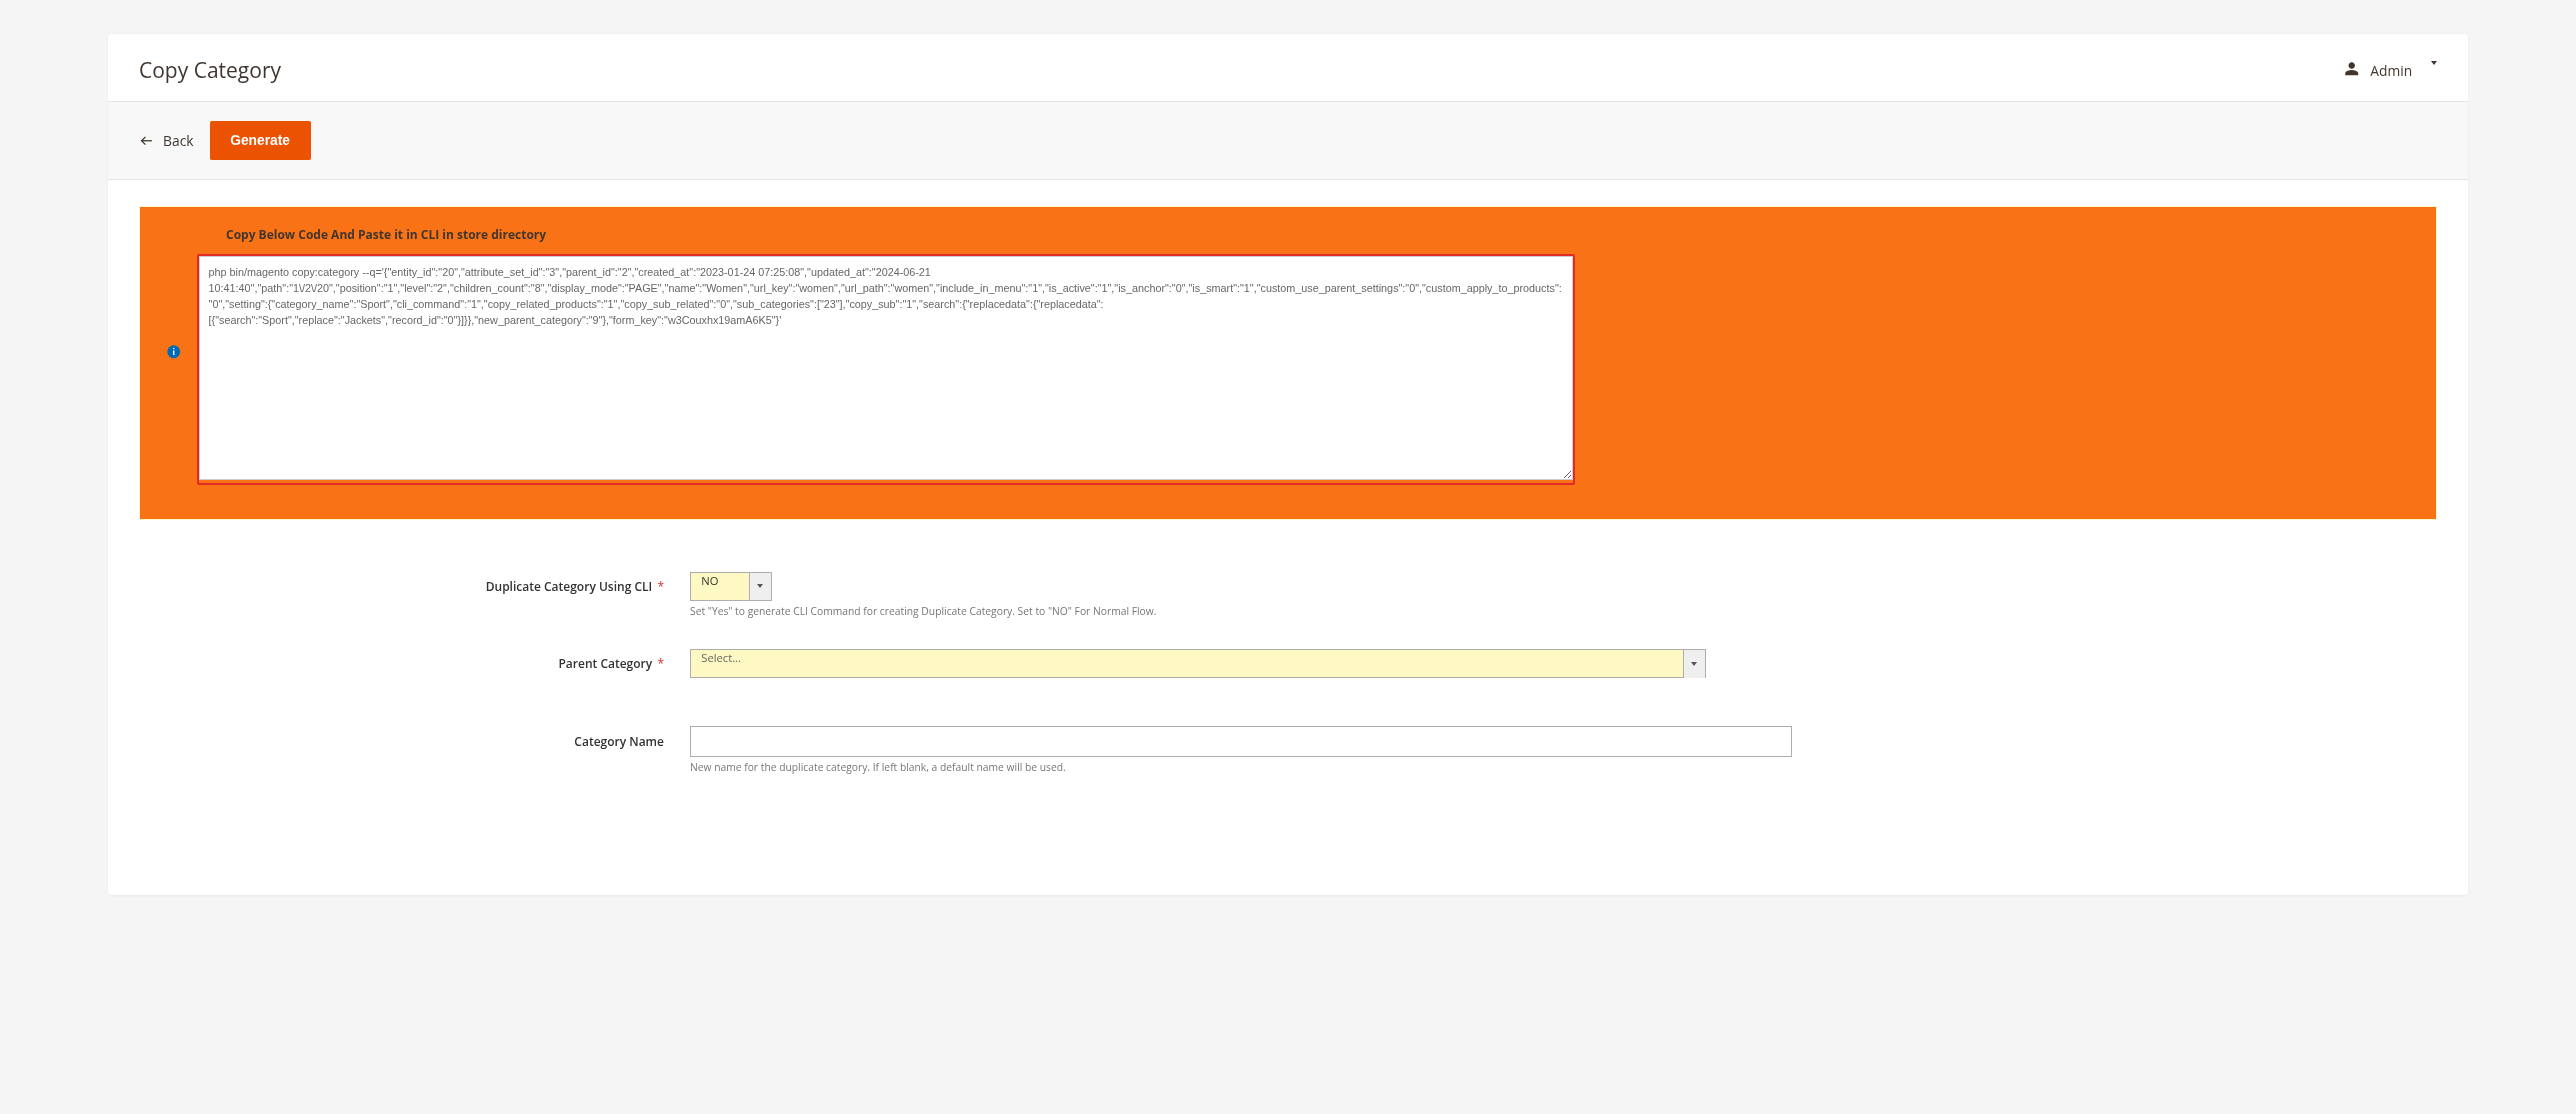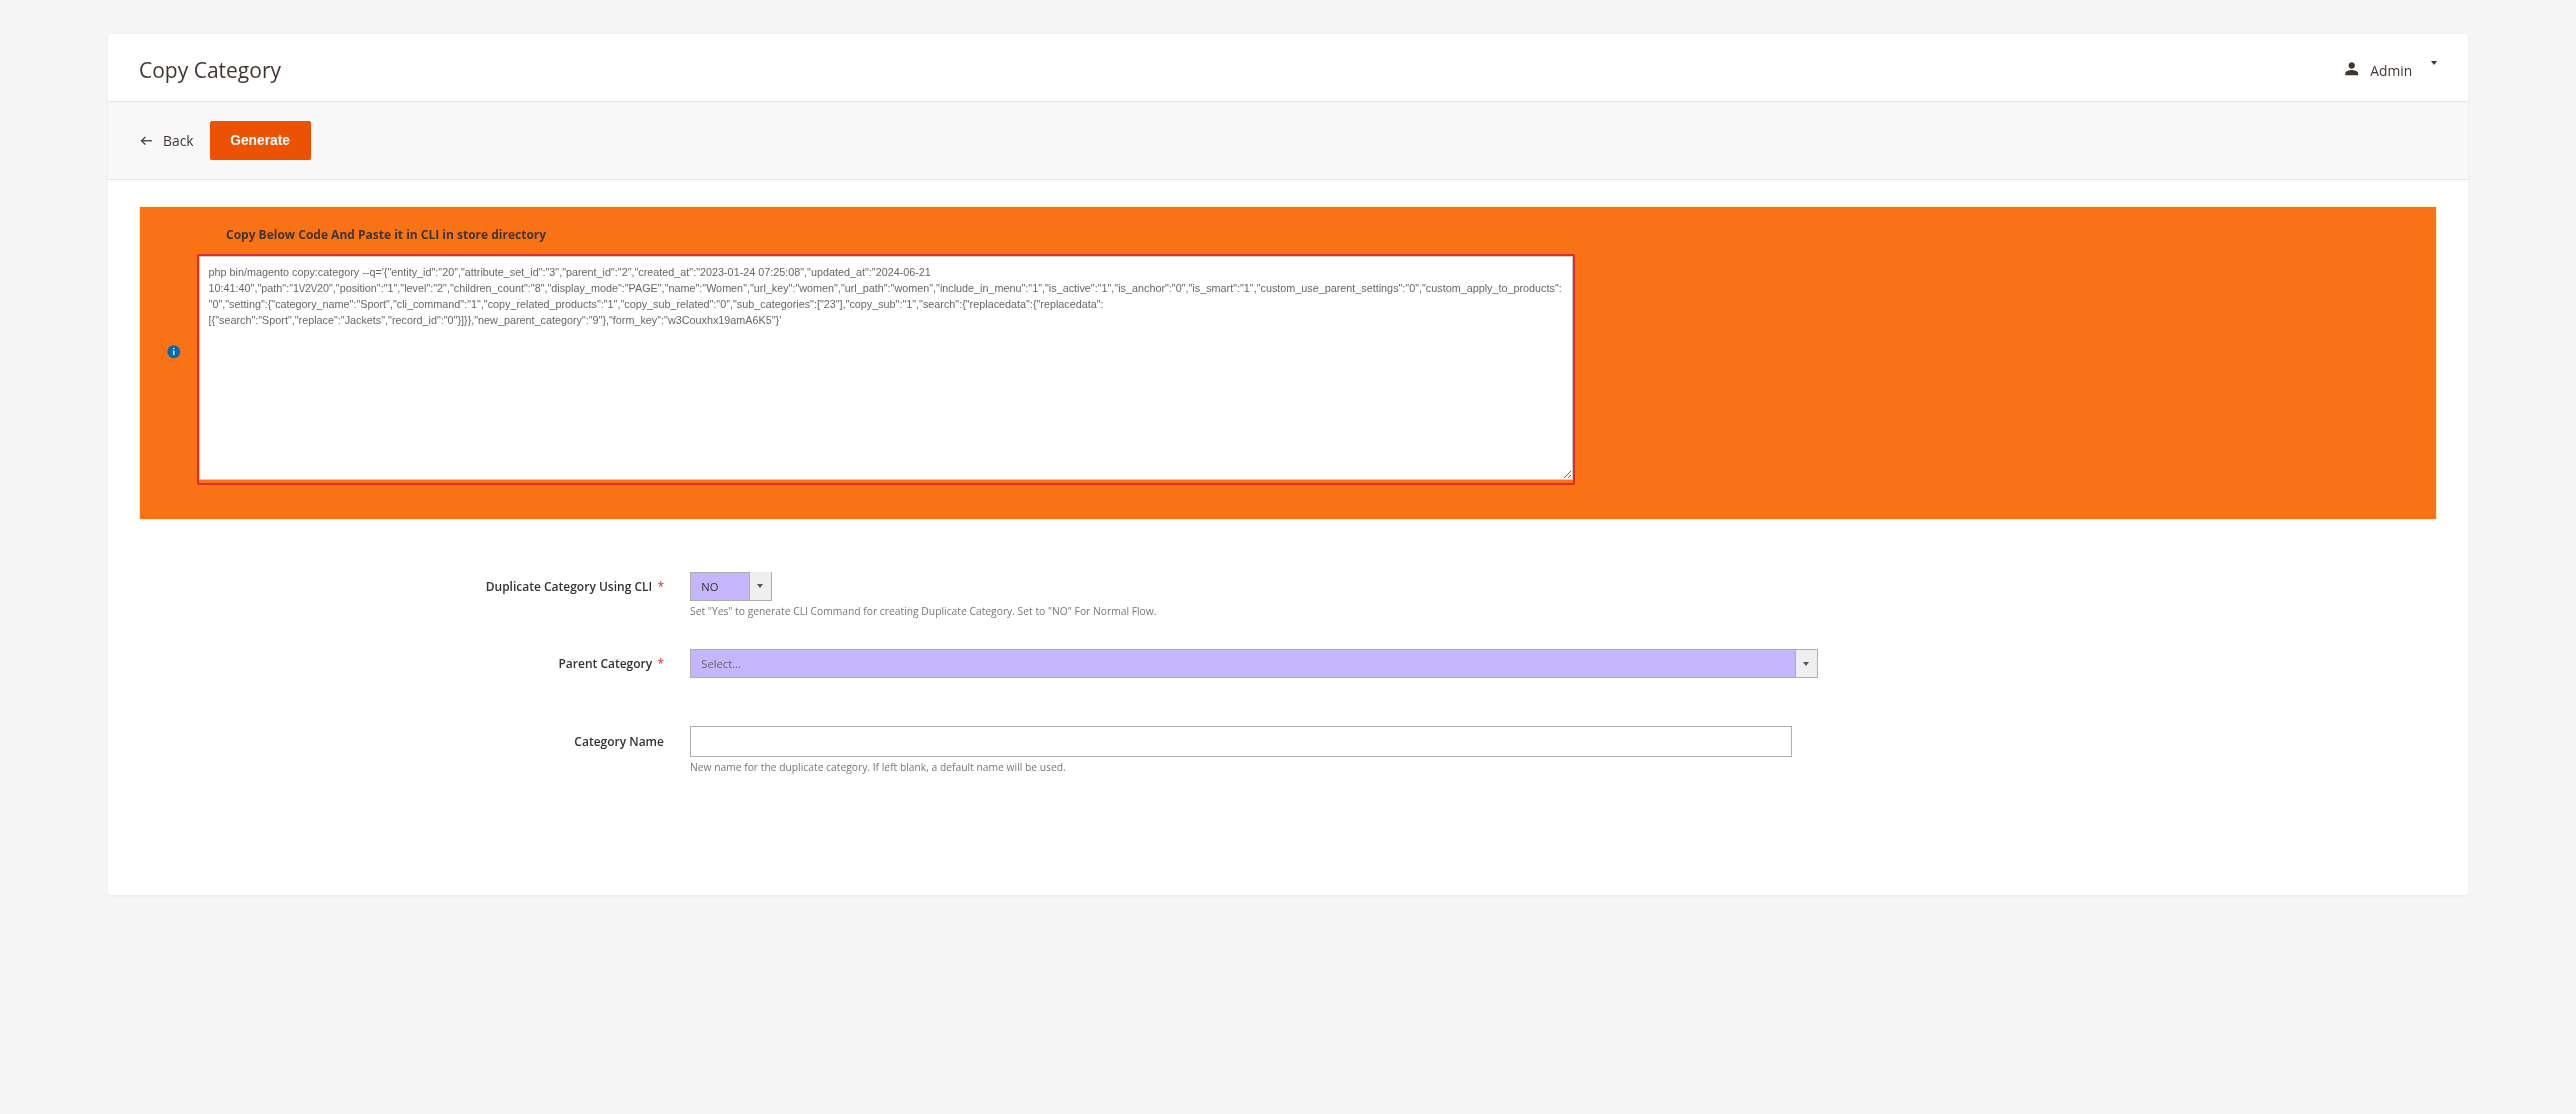--- a/index.html
+++ b/index.html
@@ -132,23 +132,22 @@
     font-size: 12px;
     color: #333;
     font-weight: 600;
   }
   .required-mark { color: #e02b27; margin-left: 5.2px; font-weight: 400; }
   .select-wrap, .no-select-wrap {
     display: inline-flex;
   }
   .select-like {
     display: inline-flex;
-    align-items: center;
     border: 0.9px solid #adadad;
-    background: #c4b5fd;
+    background: #fef9c3;
     height: 29px;
     gap: 20px;
   }
   .select-like .sel-val {
     padding: 0 10.3px;
     font-size: 11.2px;
     color: #333;
   }
   .select-like .sel-caret {
     width: 22.4px;
@@ -157,21 +156,21 @@
     background: #efefef;
     display:flex; align-items:center; justify-content:center;
   }
   .sel-caret .tri {
     width:0;height:0;
     border-left:3.4px solid transparent;
     border-right:3.4px solid transparent;
     border-top:4.3px solid #555;
   }
   .wide-select {
-    width: 1128px;
+    width: 1016px;
   }
   .wide-select .sel-val { flex:1; color:#666; }
   .text-input {
     width: 1102px;
     height: 31px;
     border: 0.9px solid #adadad;
     padding: 0 10.3px;
     font-size: 11.2px;
     background:#fff;
   }

